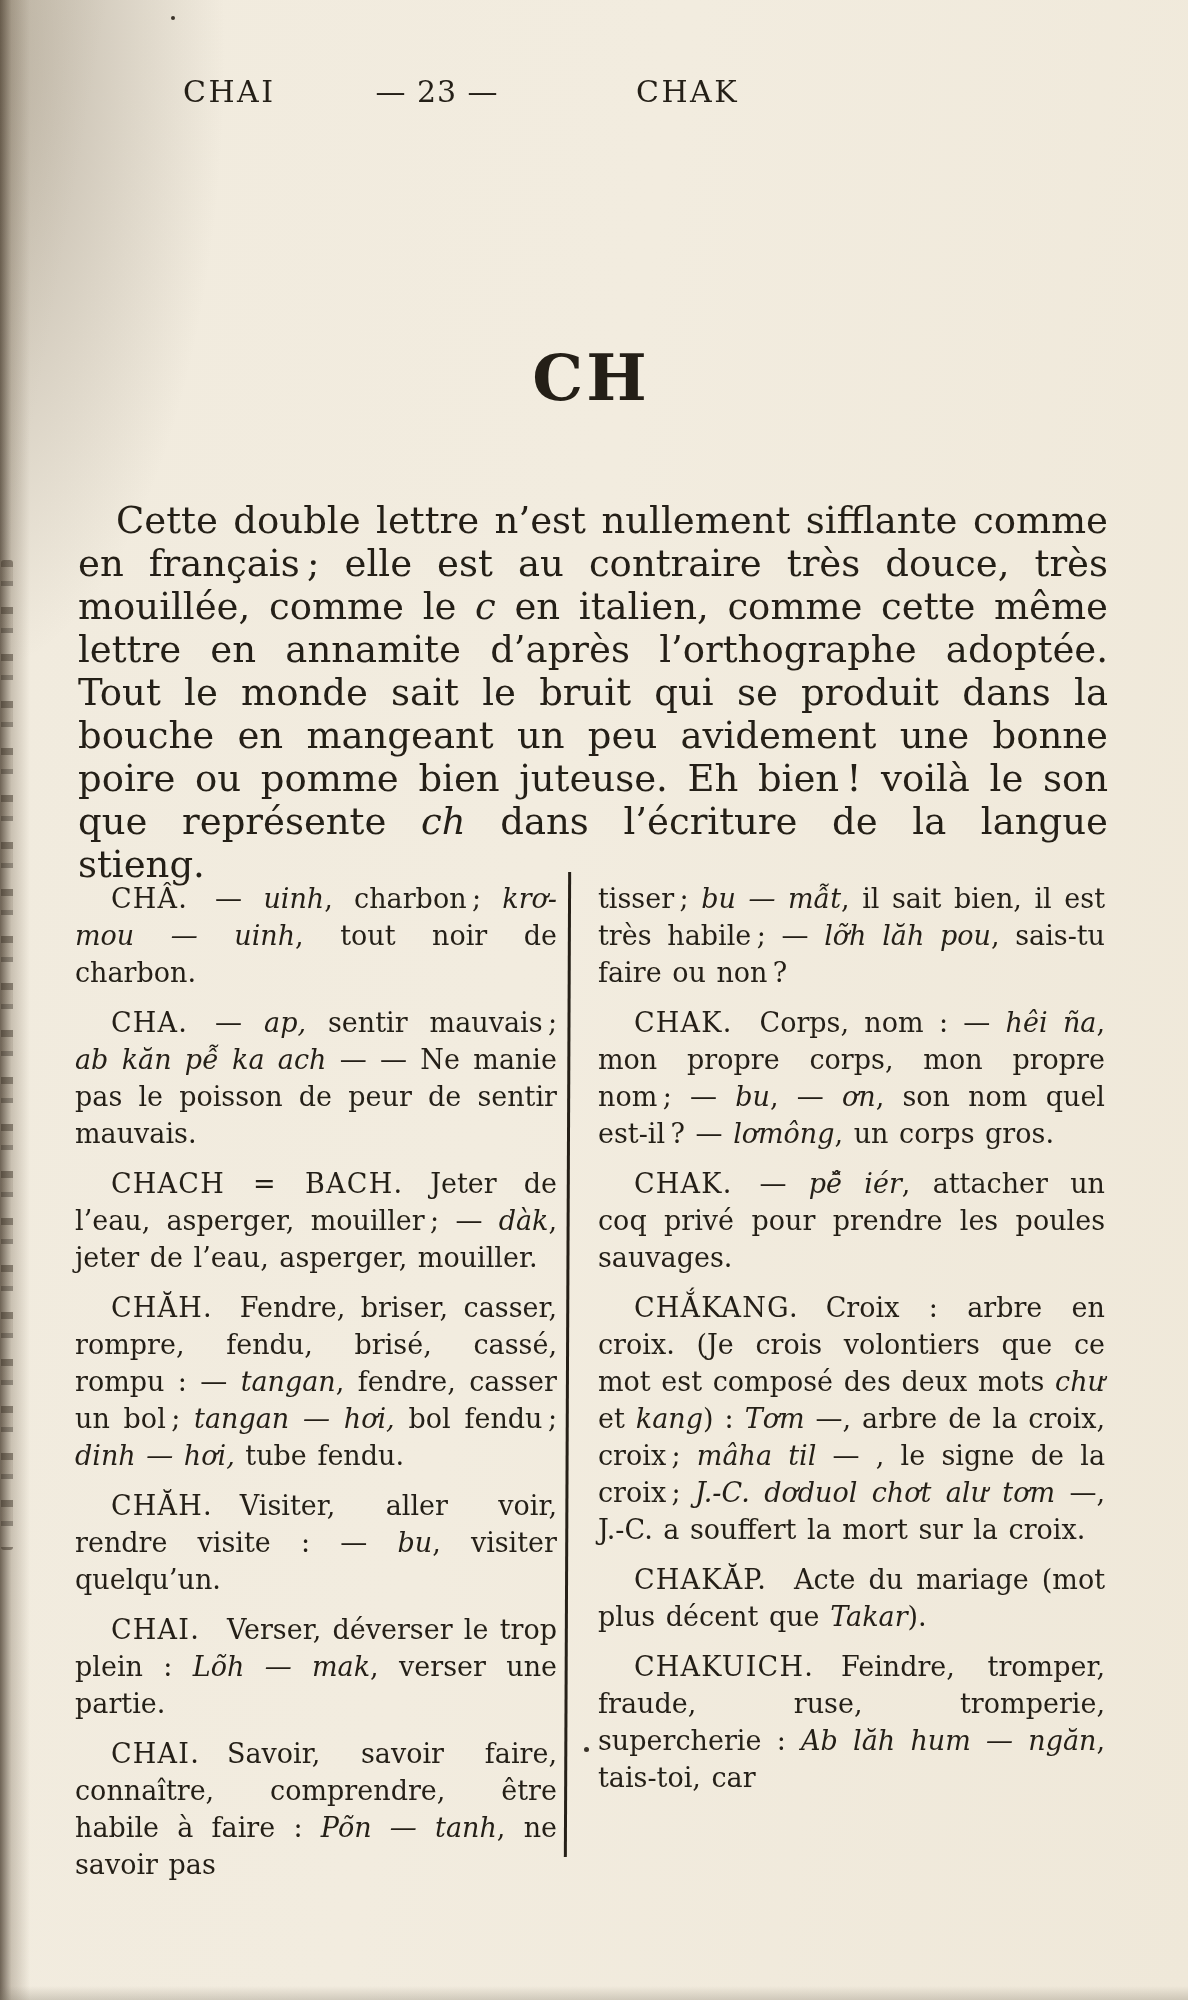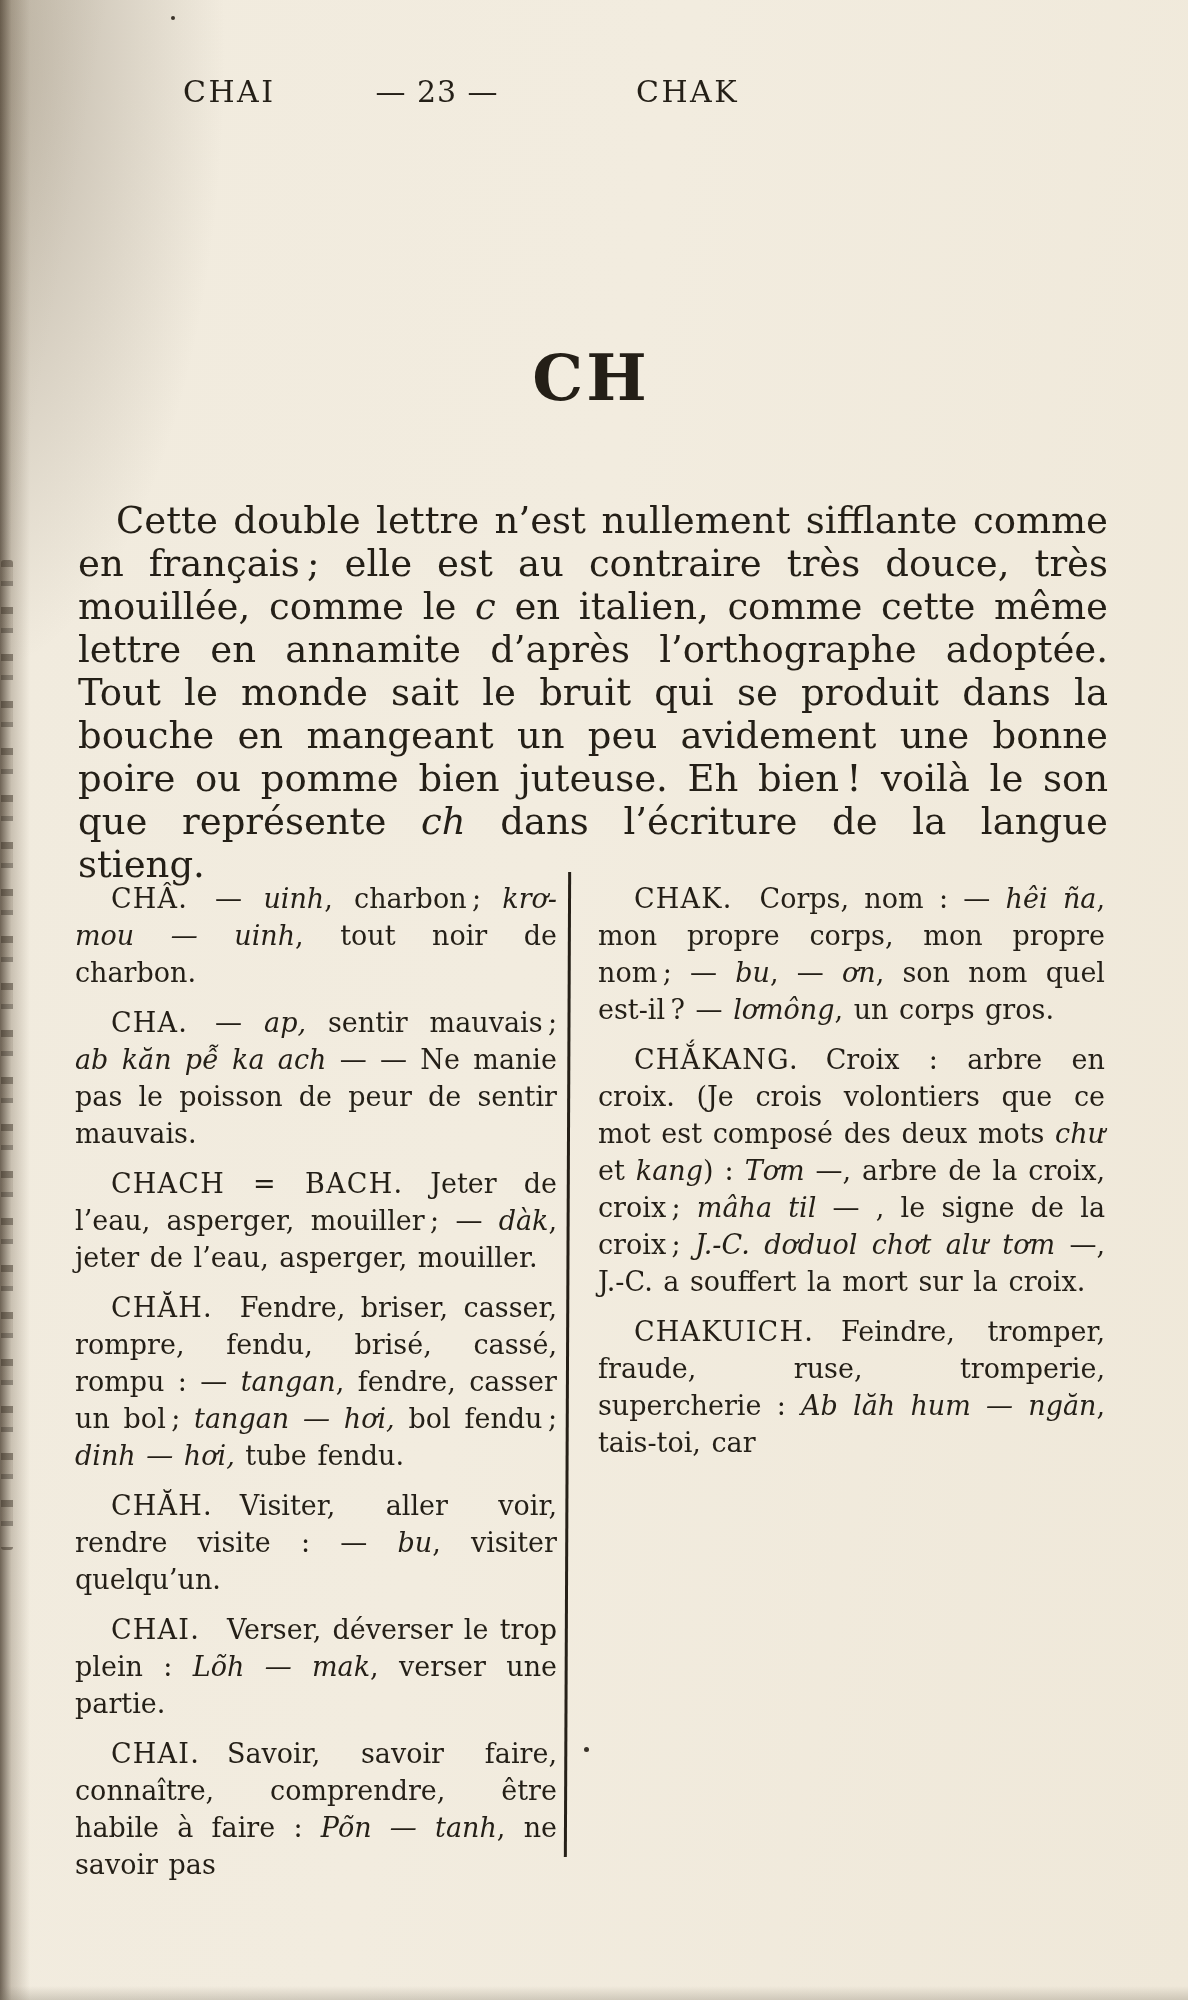--- a/index.html
+++ b/index.html
@@ -100,18 +100,21 @@
       <p class="entry"><span class="seg-hw">CHÂ.</span><span class="seg-r">  — </span><span class="seg-i">uinh</span><span class="seg-r">, charbon ; </span><span class="seg-i">krơ-mou — uinh</span><span class="seg-r">, tout noir de charbon.</span></p>
       <p class="entry"><span class="seg-hw">CHA.</span><span class="seg-r">  — </span><span class="seg-i">ap,</span><span class="seg-r"> sentir mauvais ; </span><span class="seg-i">ab kăn pễ ka ach</span><span class="seg-r"> — — Ne manie pas le poisson de peur de sentir mauvais.</span></p>
       <p class="entry"><span class="seg-hw">CHACH = BACH.</span><span class="seg-r">  Jeter de l’eau, asperger, mouiller ; — </span><span class="seg-i">dàk</span><span class="seg-r">, jeter de l’eau, asperger, mouiller.</span></p>
       <p class="entry"><span class="seg-hw">CHĂH.</span><span class="seg-r">  Fendre, briser, casser, rompre, fendu, brisé, cassé, rompu : — </span><span class="seg-i">tangan</span><span class="seg-r">, fendre, casser un bol ; </span><span class="seg-i">tangan — hơi,</span><span class="seg-r"> bol fendu ; </span><span class="seg-i">dinh — hơi,</span><span class="seg-r"> tube fendu.</span></p>
       <p class="entry"><span class="seg-hw">CHĂH.</span><span class="seg-r">  Visiter, aller voir, rendre visite : — </span><span class="seg-i">bu</span><span class="seg-r">, visiter quelqu’un.</span></p>
       <p class="entry"><span class="seg-hw">CHAI.</span><span class="seg-r">  Verser, déverser le trop plein : </span><span class="seg-i">Lõh — mak</span><span class="seg-r">, verser une partie.</span></p>
       <p class="entry"><span class="seg-hw">CHAI.</span><span class="seg-r">  Savoir, savoir faire, connaître, comprendre, être habile à faire : </span><span class="seg-i">Põn — tanh</span><span class="seg-r">, ne savoir pas</span></p>
     </div>
   <div class="divider"></div>
   <div class="col col-right">
+      <p class="entry cont"><span class="seg-r">tisser ; </span><span class="seg-i">bu — mẫt</span><span class="seg-r">, il sait bien, il est très habile ; — </span><span class="seg-i">lỡh lăh pou</span><span class="seg-r">, sais-tu faire ou non ?</span></p>
       <p class="entry"><span class="seg-hw">CHAK.</span><span class="seg-r">  Corps, nom : — </span><span class="seg-i">hêi ña</span><span class="seg-r">, mon propre corps, mon propre nom ; — </span><span class="seg-i">bu</span><span class="seg-r">, — </span><span class="seg-i">ơn</span><span class="seg-r">, son nom quel est-il ? — </span><span class="seg-i">lơmông</span><span class="seg-r">, un corps gros.</span></p>
+      <p class="entry"><span class="seg-hw">CHAK.</span><span class="seg-r">  — </span><span class="seg-i">pê̆ iér</span><span class="seg-r">, attacher un coq privé pour prendre les poules sauvages.</span></p>
       <p class="entry"><span class="seg-hw">CHẮKANG.</span><span class="seg-r">  Croix : arbre en croix. (Je crois volontiers que ce mot est composé des deux mots </span><span class="seg-i">chư</span><span class="seg-r"> et </span><span class="seg-i">kang</span><span class="seg-r">) : </span><span class="seg-i">Tơm</span><span class="seg-r"> —, arbre de la croix, croix ; </span><span class="seg-i">mâha til</span><span class="seg-r"> — , le signe de la croix ; </span><span class="seg-i">J.-C. dơduol chơt alư tơm</span><span class="seg-r"> —, J.-C. a souffert la mort sur la croix.</span></p>
+      <p class="entry"><span class="seg-hw">CHAKĂP.</span><span class="seg-r">  Acte du mariage (mot plus décent que </span><span class="seg-i">Takar</span><span class="seg-r">).</span></p>
       <p class="entry"><span class="seg-hw">CHAKUICH.</span><span class="seg-r">  Feindre, tromper, fraude, ruse, tromperie, supercherie : </span><span class="seg-i">Ab lăh hum — ngăn</span><span class="seg-r">, tais-toi, car</span></p>
     </div>
 
 </div>
 
 </body></html>

